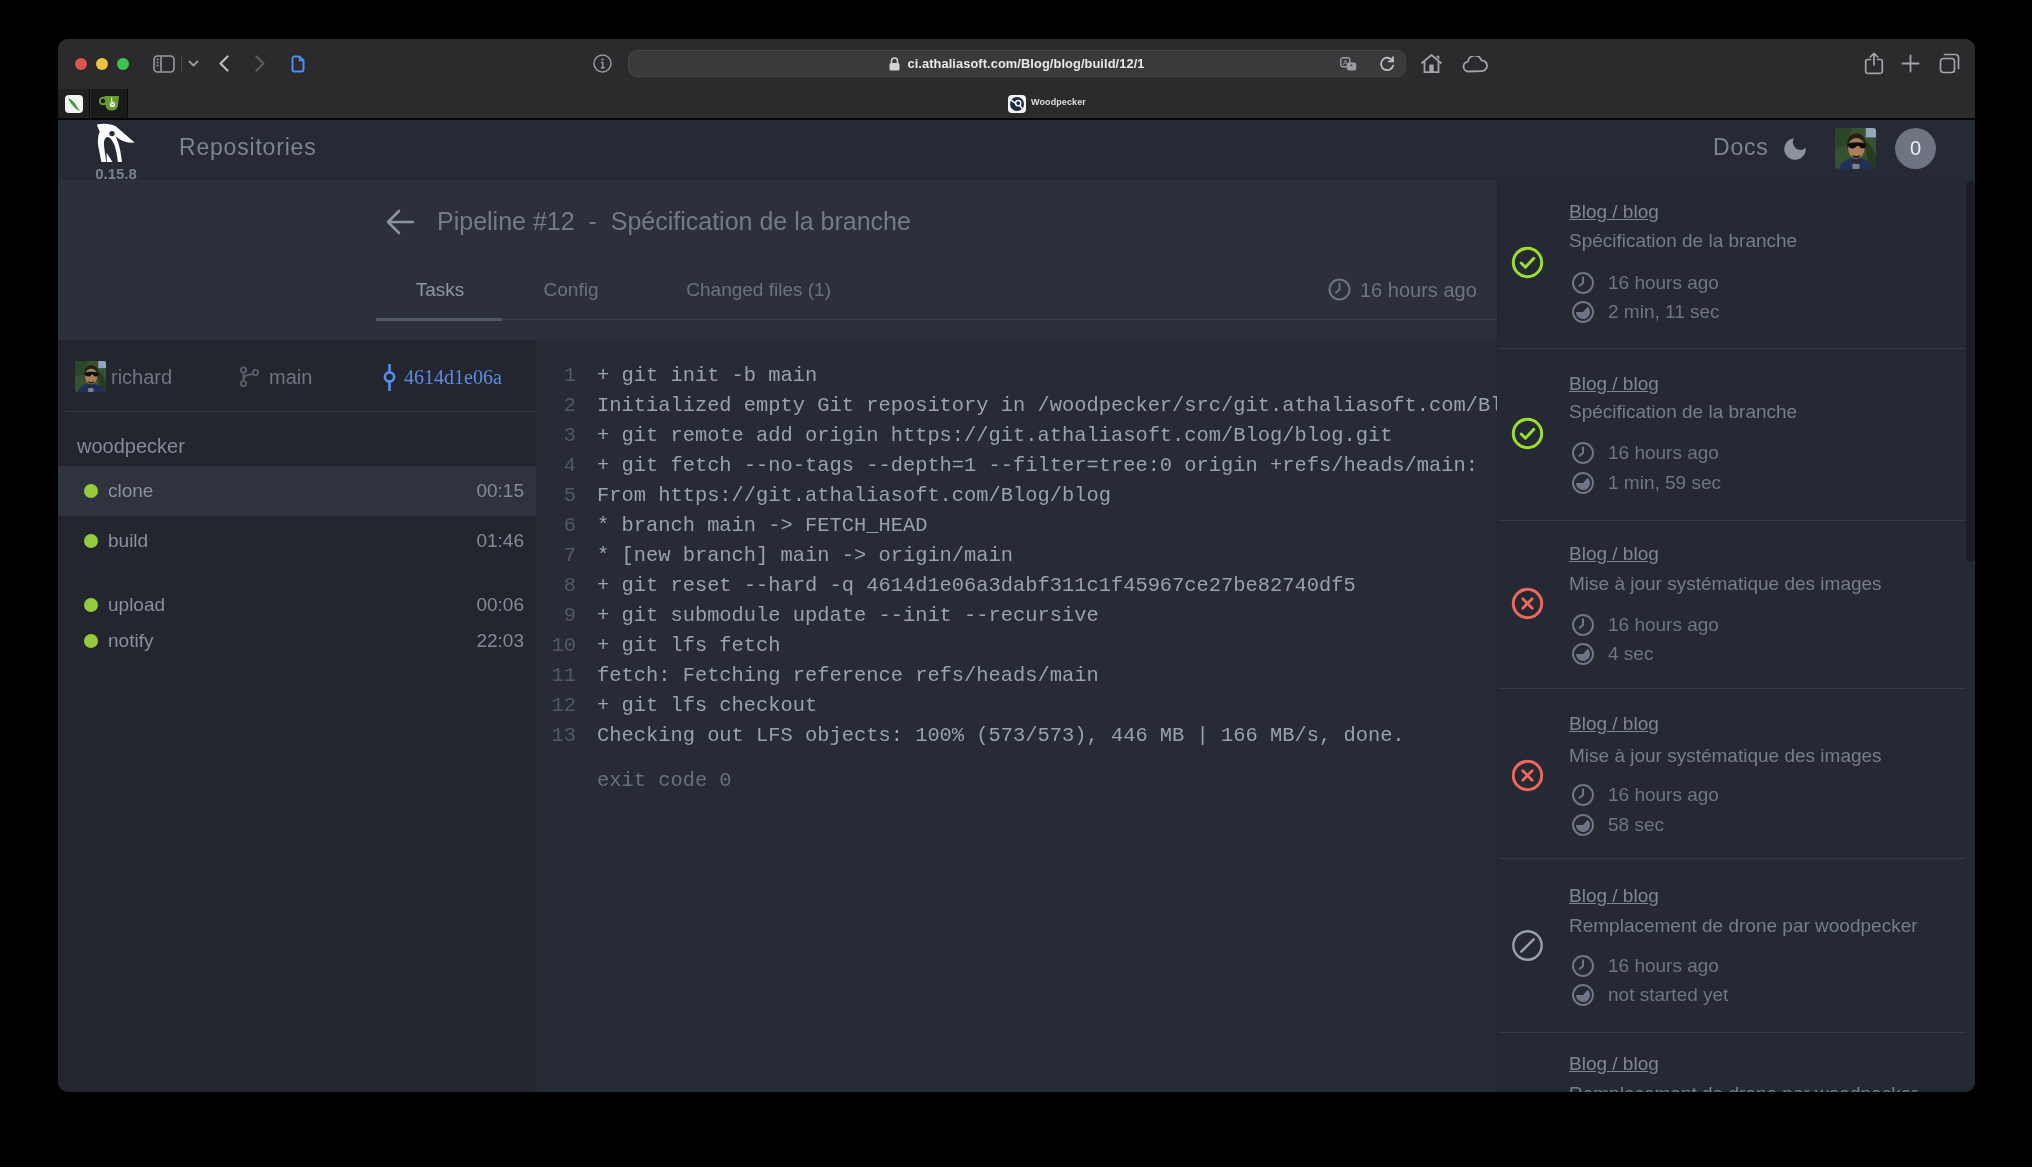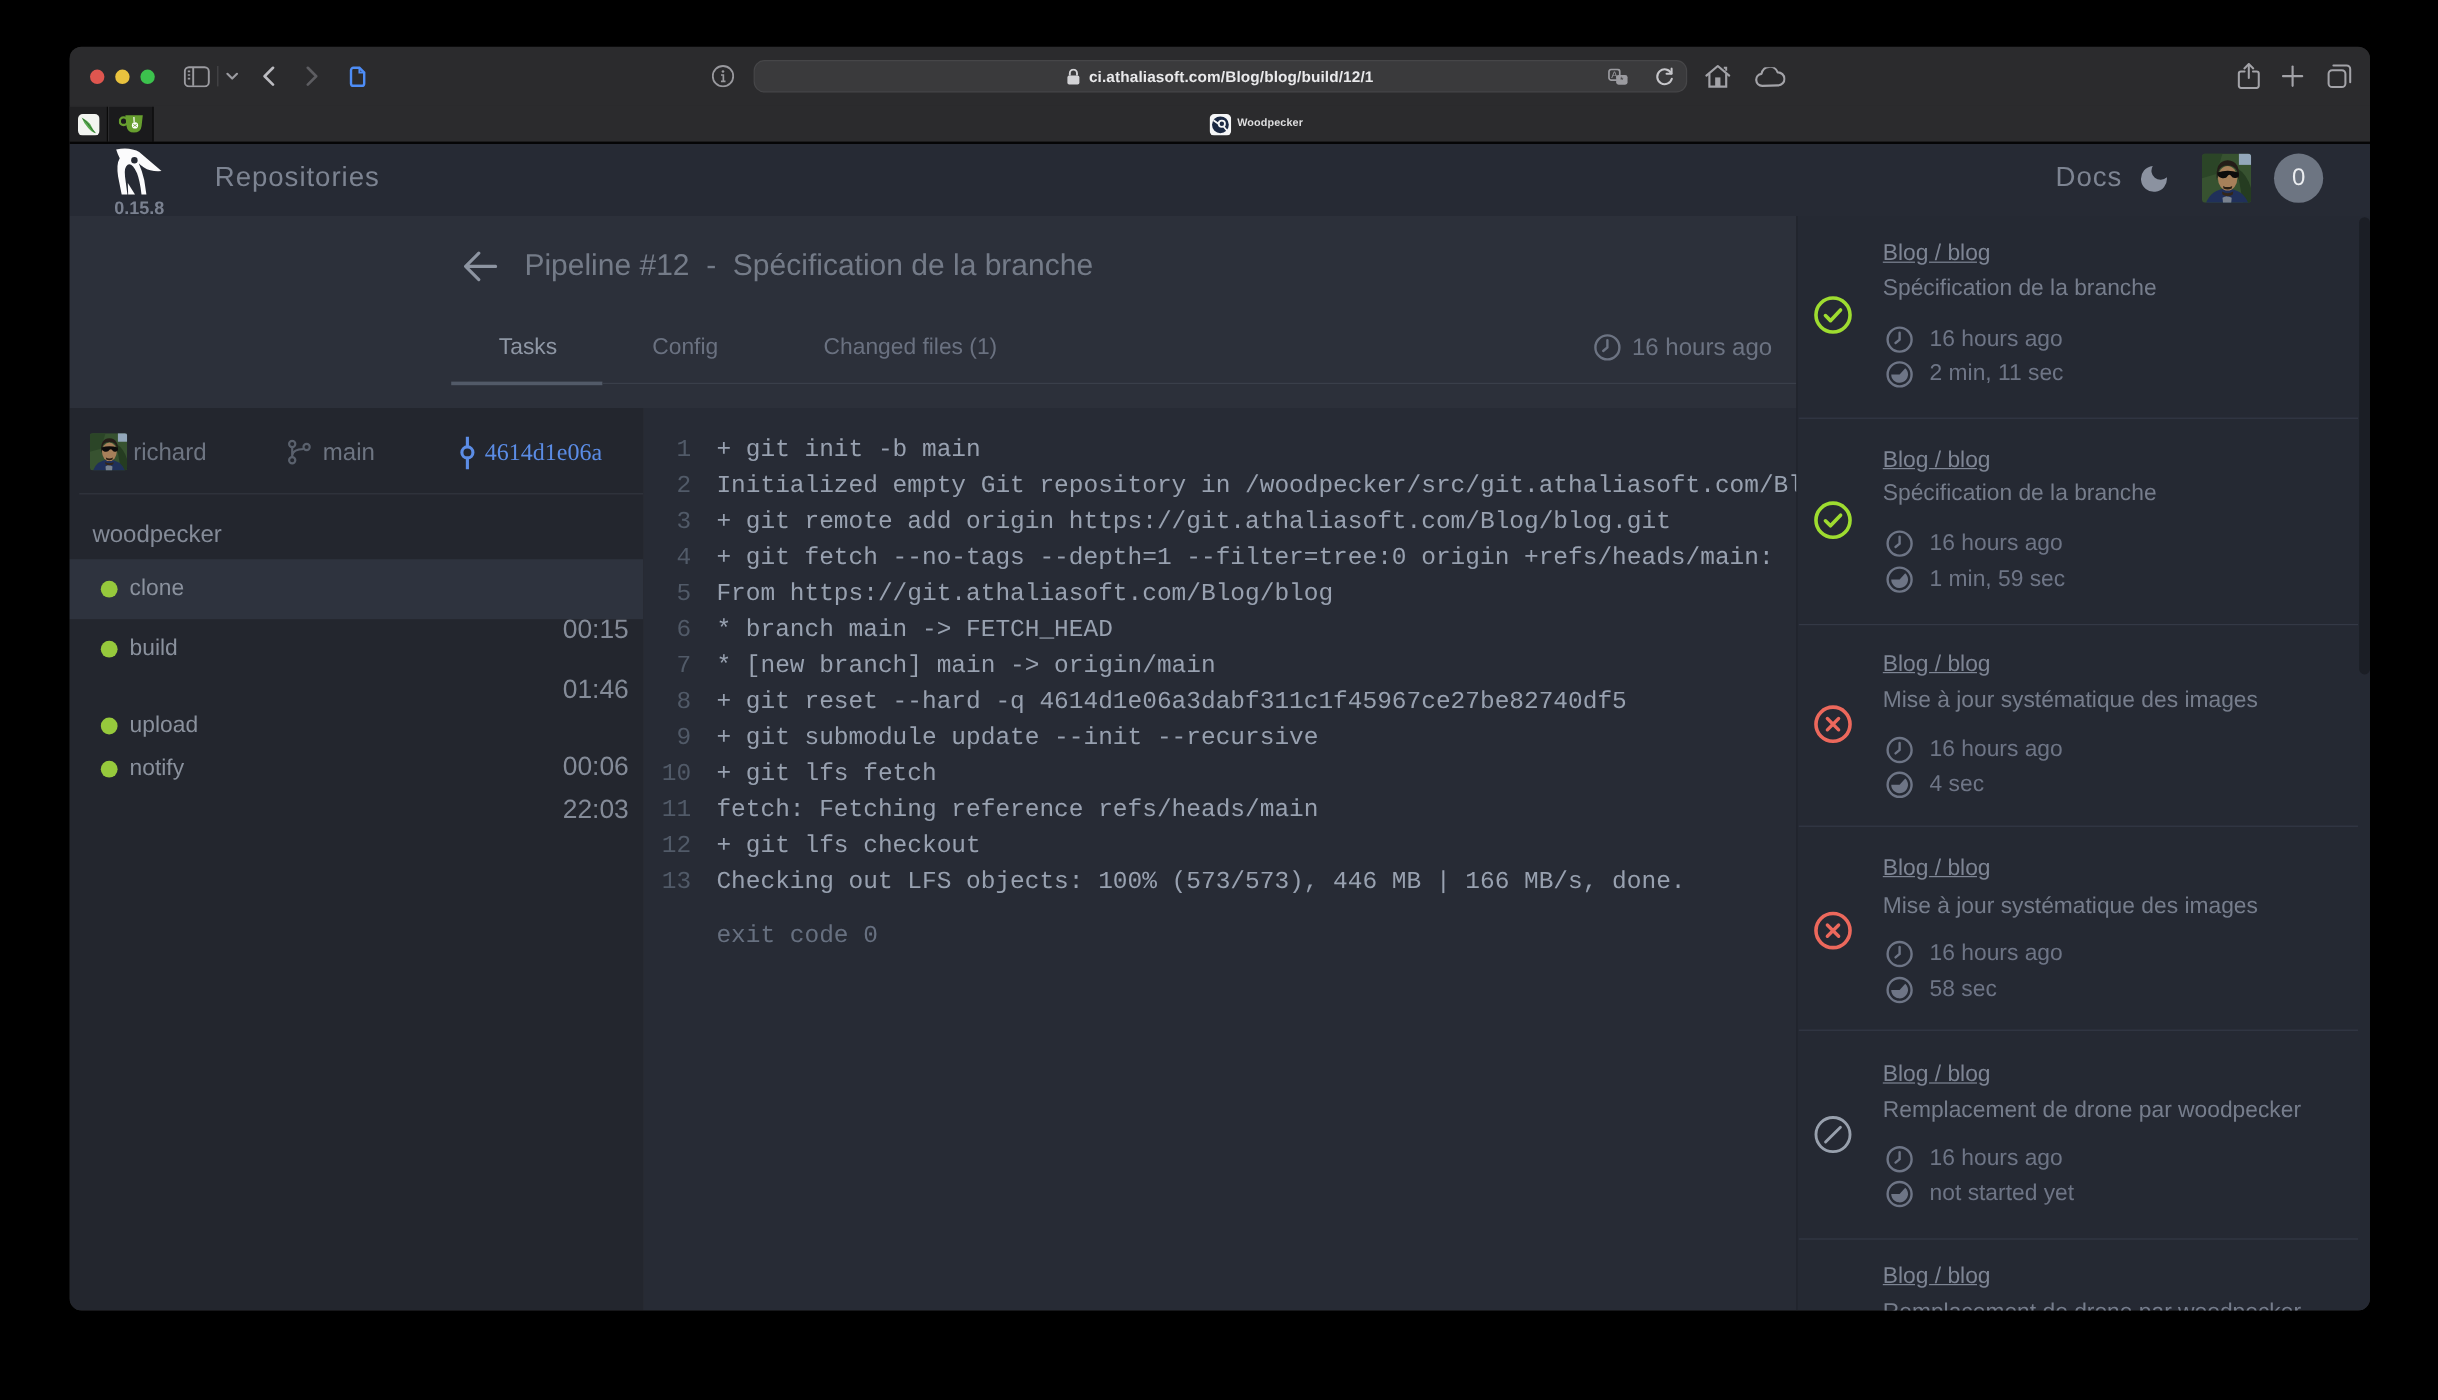--- a/index.html
+++ b/index.html
@@ -22,21 +22,21 @@
   .sidebar { position:absolute; left:0; top:301px; width:478px; height:752px; background:#23262e; }
   .console { position:absolute; left:478px; top:301px; width:961px; height:752px; background:#272b35;
     font-family:"Liberation Mono", monospace; font-size:20.4px; }
   .panel { position:absolute; left:1439px; top:141px; width:478px; height:912px; background:#252933;
     border-left:1px solid #21242c; }
   .cline { position:absolute; white-space:pre; color:#98a1b0; }
   .cnum { position:absolute; color:#515a68; text-align:right; width:40px; }
   .sep { position:absolute; height:1px; background:#343946; }
   .taskrow { position:absolute; left:0; width:478px; height:50px; }
   .taskname { position:absolute; left:50px; top:14px; font-size:19px; color:#8a919d; }
-  .tasktime { position:absolute; right:12px; top:14px; font-size:22px; color:#848b98;margin-top:32px; }
+  .tasktime { position:absolute; right:12px; top:14px; font-size:19px; color:#848b98; }
   .dot { position:absolute; left:26px; top:18px; width:14px; height:14px; border-radius:50%; background:#96c93c; }
   .blog { position:absolute; left:71px; font-size:19px; color:#7e8594; text-decoration:underline; }
   .psub { position:absolute; left:71px; font-size:19px; color:#767d8c; white-space:nowrap; }
   .ptime { position:absolute; left:110px; font-size:19px; color:#6e7586; }
 </style>
 </head>
 <body>
 <div class="window">
   <div class="toolbar">
     <div class="light" style="left:17px; background:#df564f;"></div>

